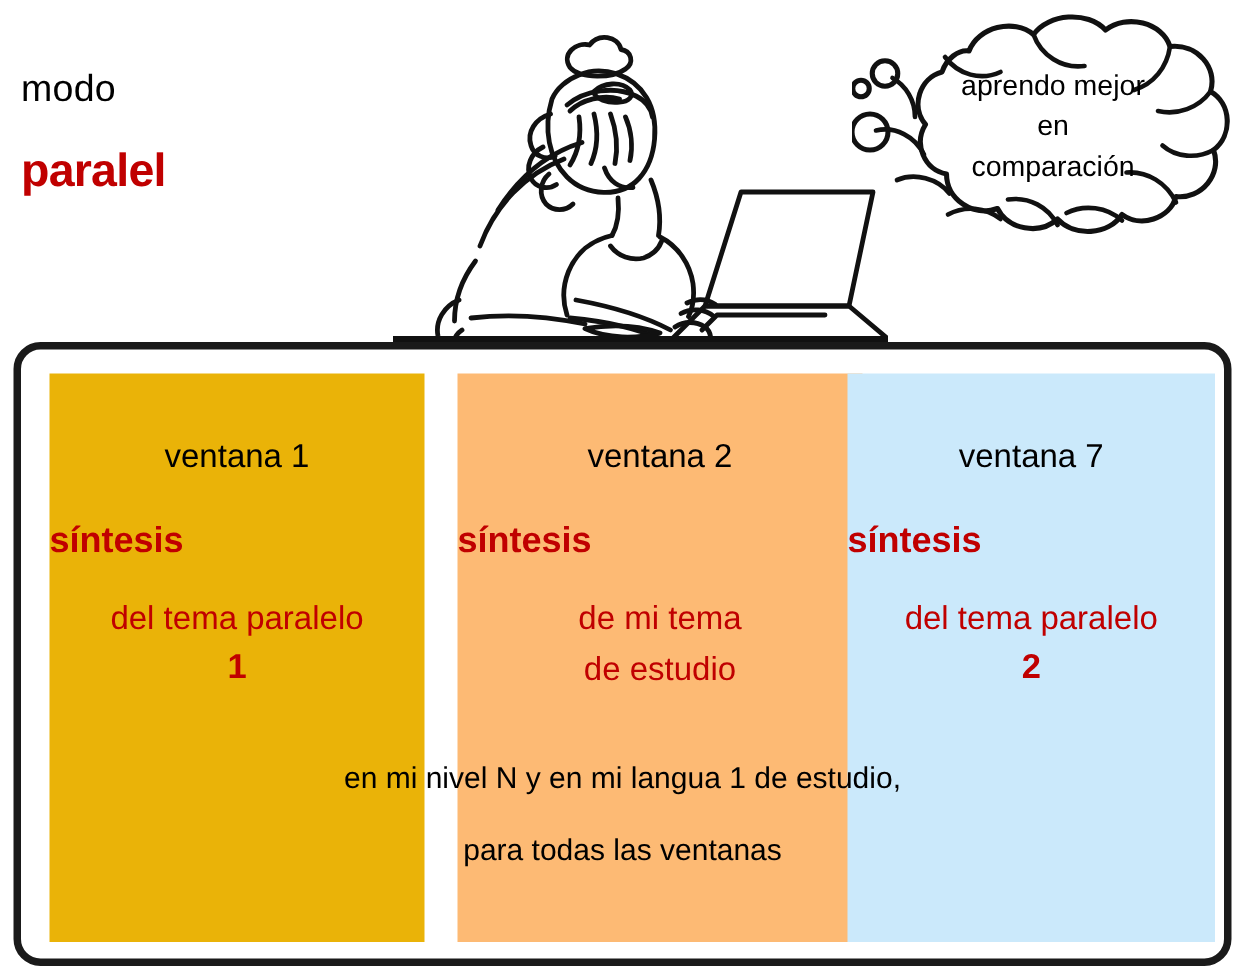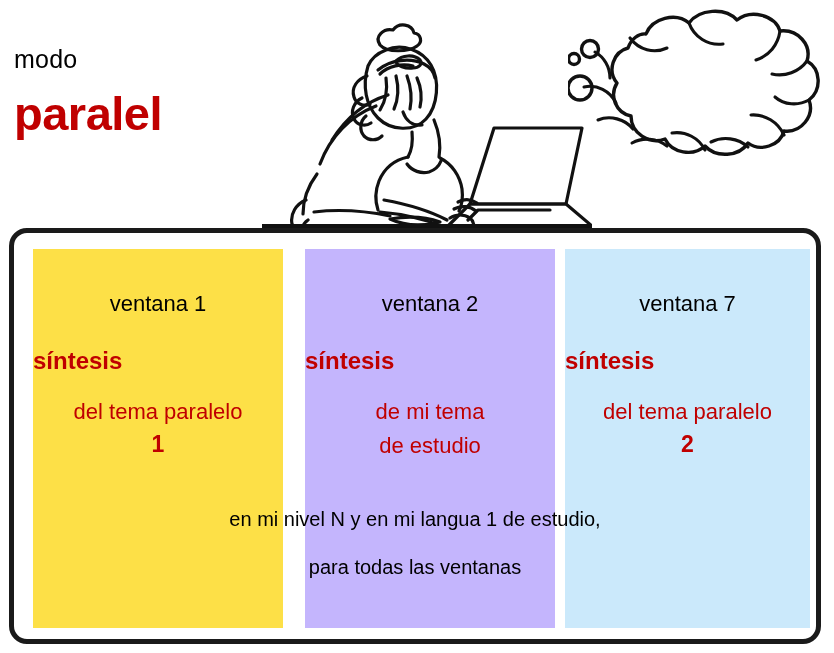--- a/index.html
+++ b/index.html
@@ -31,21 +31,21 @@
     top: 44px;
     width: 260px;
   }
   #title-kicker {
     font-size: 25px;
     line-height: 30px;
     color: #000000;
     letter-spacing: 0.2px;
   }
   #title-main {
-    font-size: 47px;
+    font-size: 31px;
     line-height: 56px;
     font-weight: bold;
     color: #c00000;
     margin-top: 12px;
     letter-spacing: -0.5px;
   }
 
   
   #illustration {
     position: absolute;
@@ -268,34 +268,37 @@
         <path d="M180 143 c-10 -9 -25 -11 -37 -5"></path>
         <path d="M137 146 c-6 -12 -19 -19 -33 -17"></path>
         <path d="M64 139 c11 -6 25 -5 35 3"></path>
         <path d="M30 116 c12 -5 27 -1 35 9"></path>
         <path d="M16 83 c13 -3 26 4 32 16"></path>
         <path d="M27 48 c9 5 15 15 15 26"></path>
       </g>
     </svg>
   </div>
 
+  <div id="bubble-text">aprendo mejor
+en
+comparación</div>
 </div>
 
 <div id="panel">
 
   <div id="columns">
 
-    <div class="column" id="column-1" style="background:#fde047;text-decoration:underline;">
+    <div class="column" id="column-1" style="background:#eab308;text-decoration:underline;">
       <div class="col-title">ventana 1</div>
       <div class="col-sintesis">síntesis</div>
       <div class="col-desc">del tema paralelo</div>
       <div class="col-num">1</div>
     </div>
 
-    <div class="column" id="column-2" style="background:#c4b5fd;">
+    <div class="column" id="column-2" style="background:#fdba74;padding-left:20px;">
       <div class="col-title">ventana 2</div>
       <div class="col-sintesis">síntesis</div>
       <div class="col-desc">de mi tema
 de estudio</div>
       <div class="col-num"></div>
     </div>
 
     <div class="column" id="column-3" style="background:#cbe9fb;">
       <div class="col-title">ventana 7</div>
       <div class="col-sintesis">síntesis</div>

